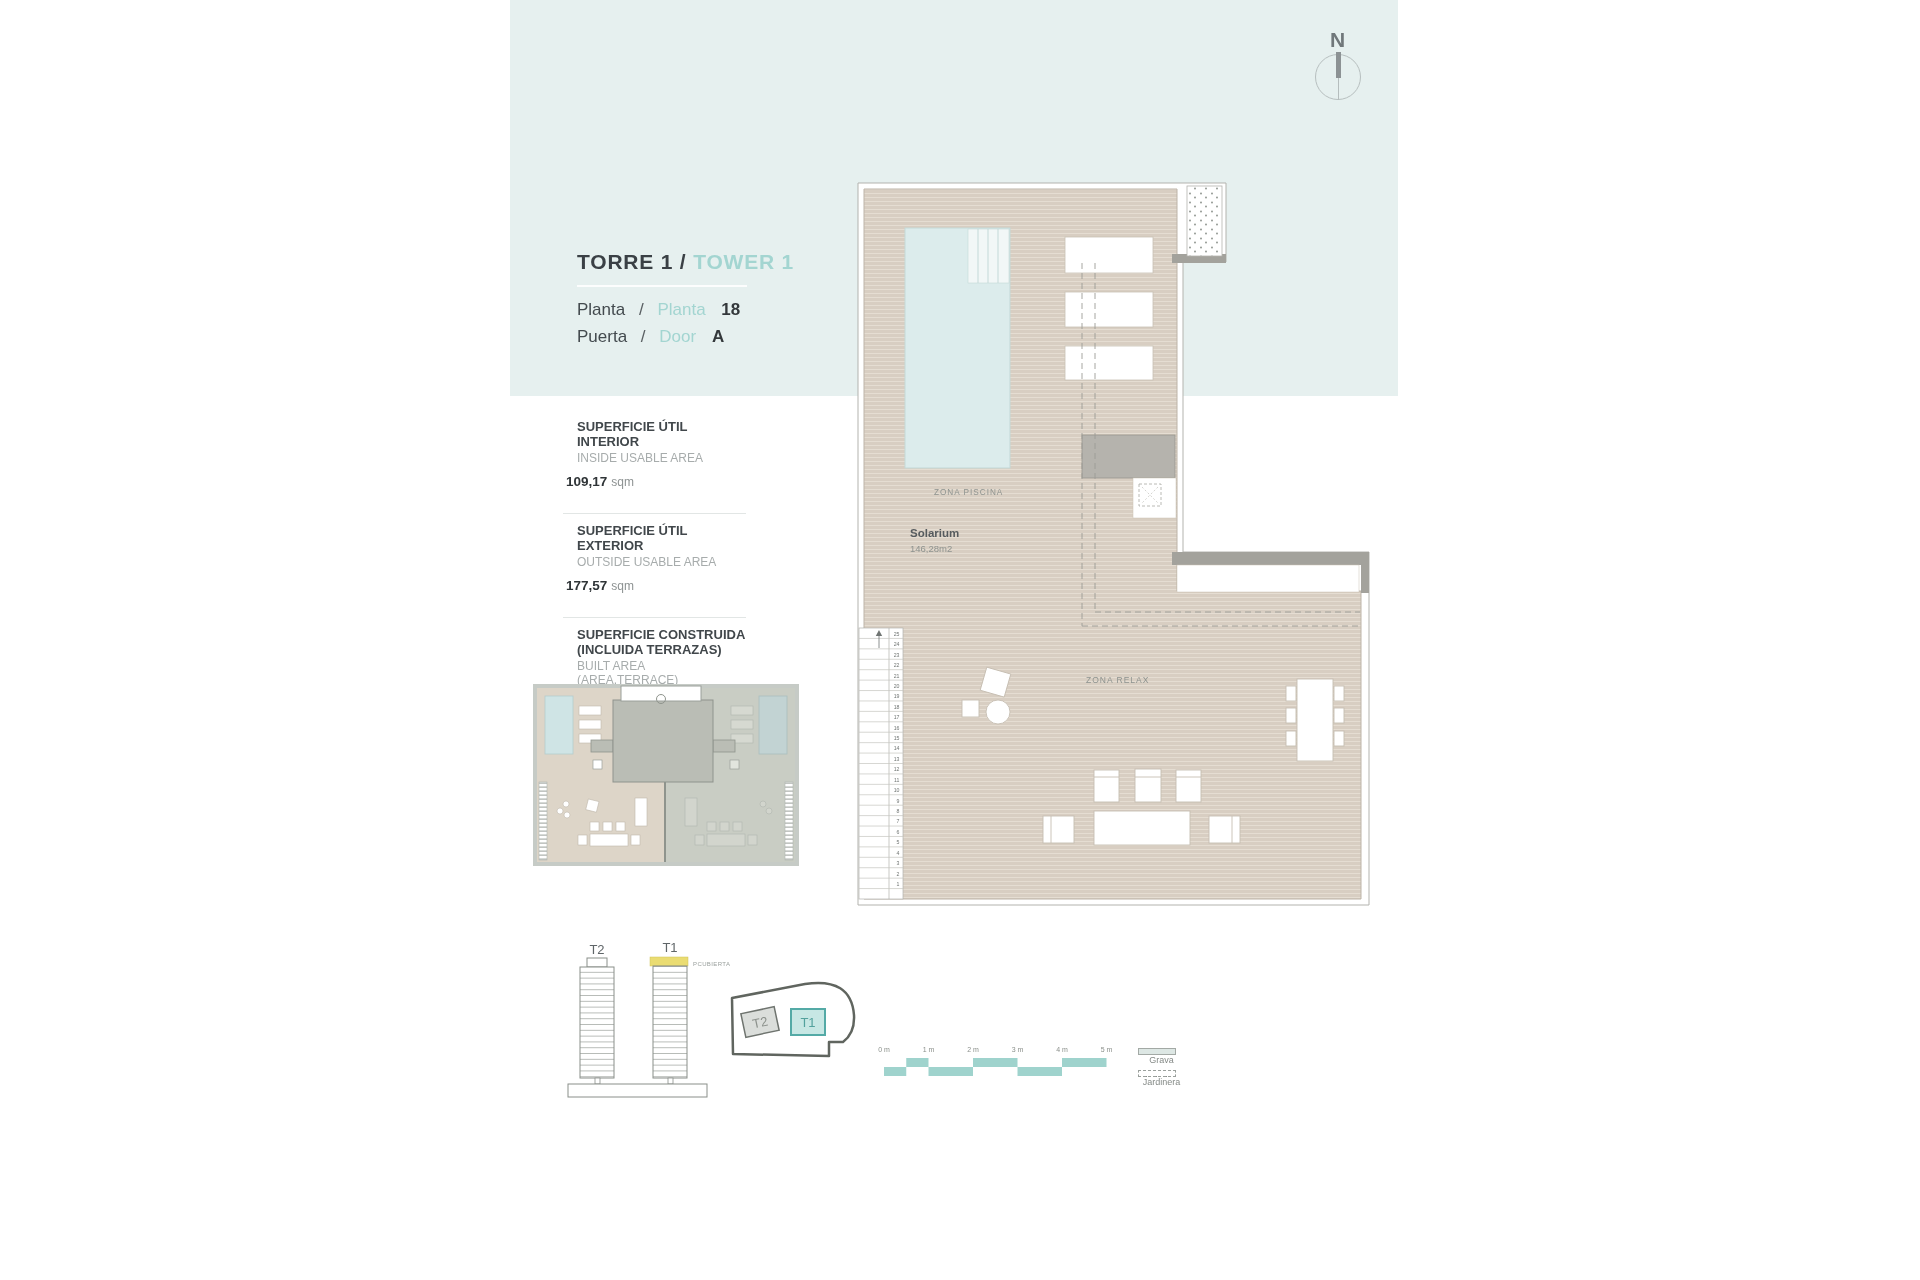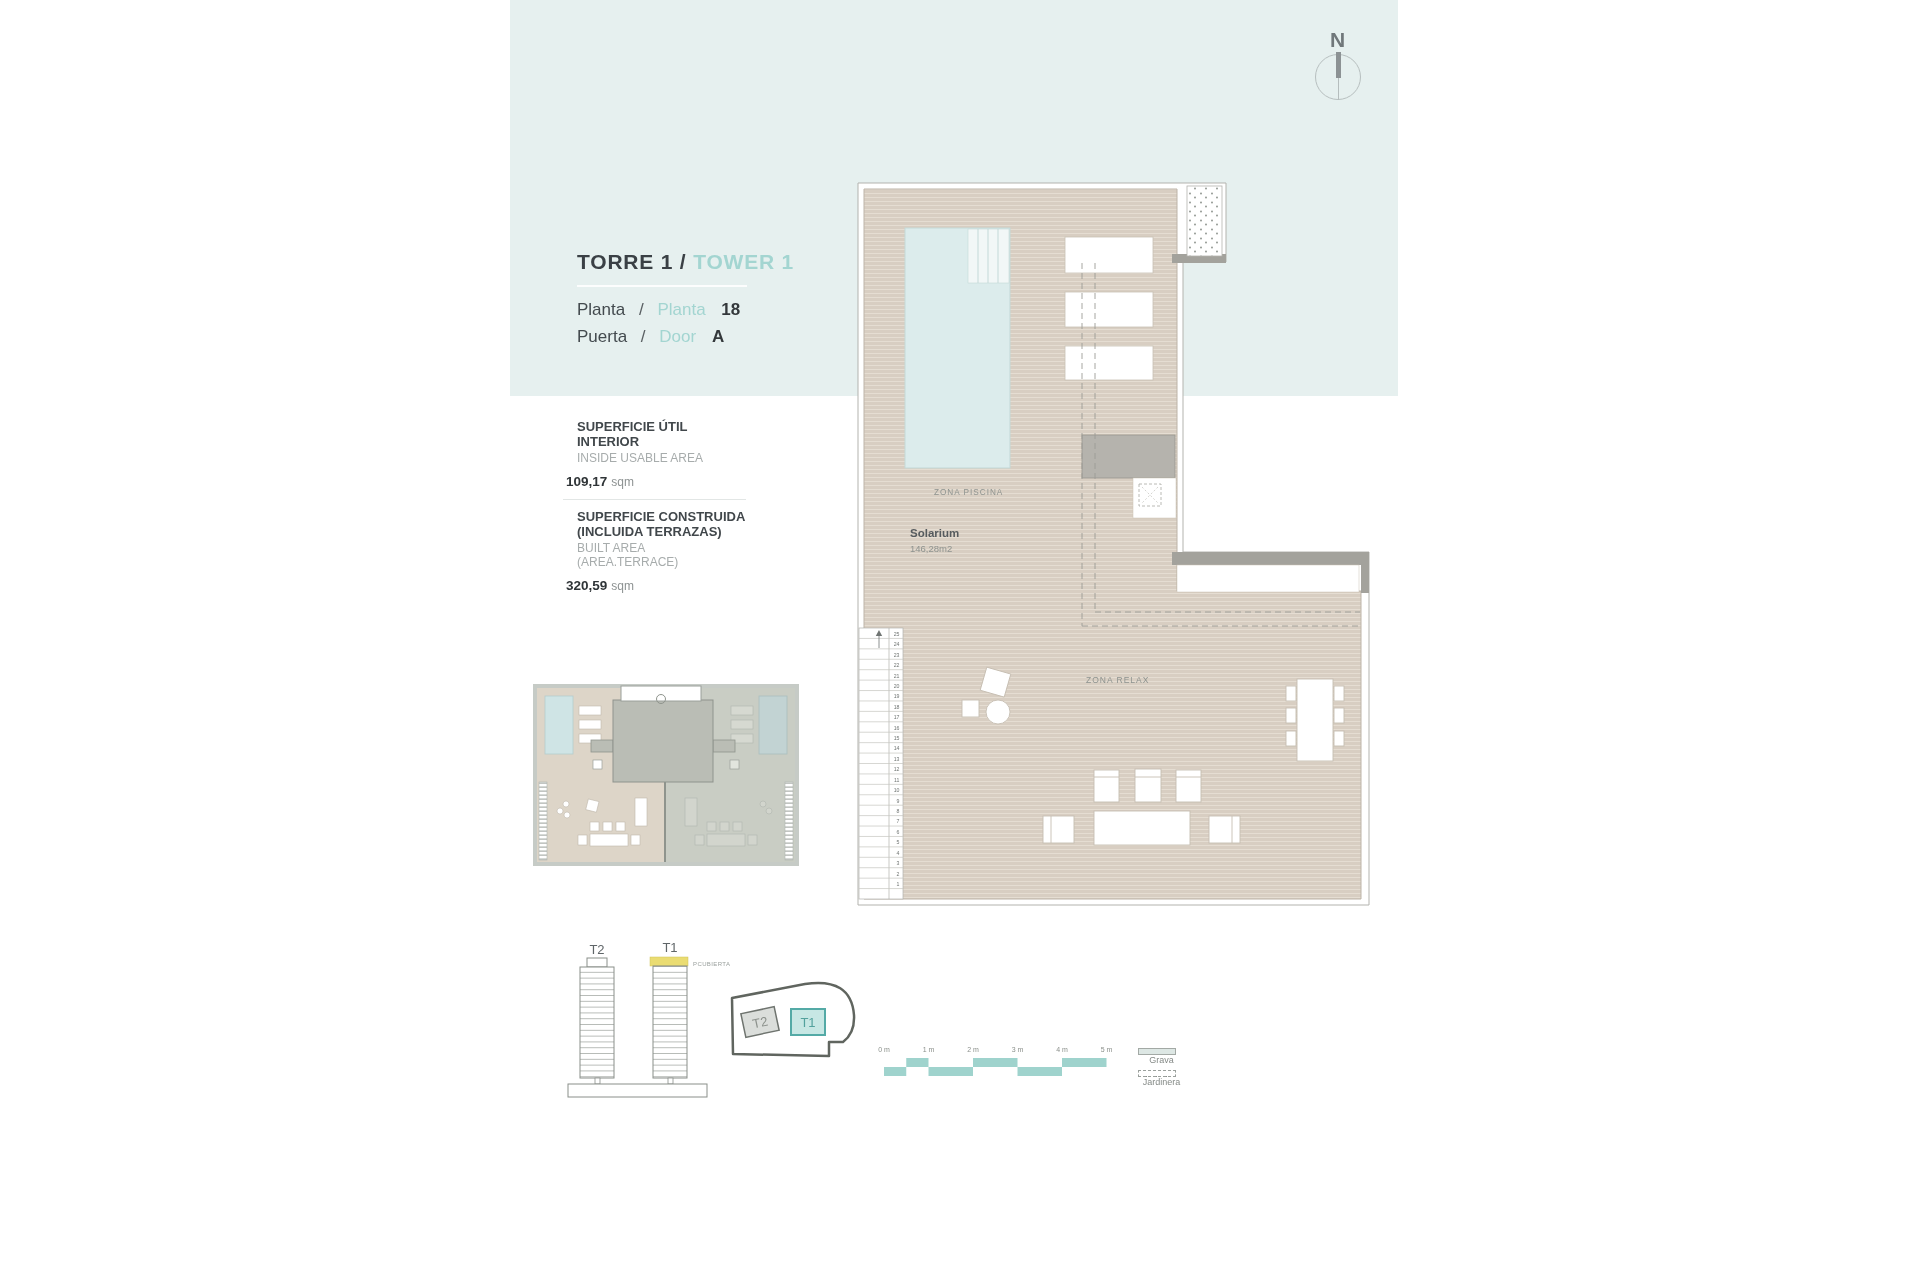--- a/index.html
+++ b/index.html
@@ -17,21 +17,21 @@
   #title-block{left:577px;top:250px;width:230px;}
   .main-title{font-size:21px;font-weight:bold;letter-spacing:.8px;color:#3a4045;}
   .main-title .teal{color:#a3d5d1;}
   .title-div{width:170px;height:2px;background:rgba(255,255,255,.85);margin:11px 0 13px;}
   .info-row{font-size:17px;color:#434a4e;margin-top:7px;}
   .info-row .sep{margin:0 9px;color:#5a6063;}
   .info-row .teal{color:#a3d5d1;}
   .info-row b{margin-left:11px;color:#33383b;}
   
   #areas{left:563px;top:410px;width:183px;}
-  .area-entry{padding:9px 0 10px;border-bottom:1px solid #e2e6e5;}
+  .area-entry{padding:9px 0 24px;border-bottom:1px solid #e2e6e5;}
   .area-entry:last-child{border-bottom:none;}
   .area-es{font-size:13px;font-weight:bold;color:#41474b;margin-left:14px;line-height:15px;}
   .area-en{font-size:12px;color:#a7acac;margin-left:14px;margin-top:2px;}
   .area-val{margin-top:9px;font-size:13.5px;font-weight:bold;color:#2f3437;margin-left:3px;}
   .area-val .unit{font-weight:normal;font-size:12px;color:#8d9292;margin-left:4px;}
   
   #legend{left:1138px;top:1048px;}
   .legend-row{display:flex;align-items:center;margin-bottom:5px;height:17px;flex-direction:column;}
   .legend-row .swatch{width:36px;height:15px;margin-right:9px;}
   .sw-grava{background:#dde7e4;border:1px solid #a3a9a5;}
@@ -72,20 +72,25 @@
       <span class="teal">Door</span>
       <b>A</b>
     </div>
   </div>
 
   <div id="areas" class="abs">
     <div class="area-entry">
       <div class="area-es">SUPERFICIE ÚTIL INTERIOR</div>
       <div class="area-en">INSIDE USABLE AREA</div>
       <div class="area-val"><span>109,17</span><span class="unit">sqm</span></div>
+    </div>
+    <div class="area-entry">
+      <div class="area-es">SUPERFICIE ÚTIL EXTERIOR</div>
+      <div class="area-en">OUTSIDE USABLE AREA</div>
+      <div class="area-val"><span>177,57</span><span class="unit">sqm</span></div>
     </div>
     <div class="area-entry">
       <div class="area-es">SUPERFICIE CONSTRUIDA</div>
       <div class="area-es">(INCLUIDA TERRAZAS)</div>
       <div class="area-en">BUILT AREA (AREA.TERRACE)</div>
       <div class="area-val"><span>320,59</span><span class="unit">sqm</span></div>
     </div>
   </div>
 
   <svg class="abs" style="left:533px;top:684px" width="266" height="182" viewBox="0 0 266 182">

